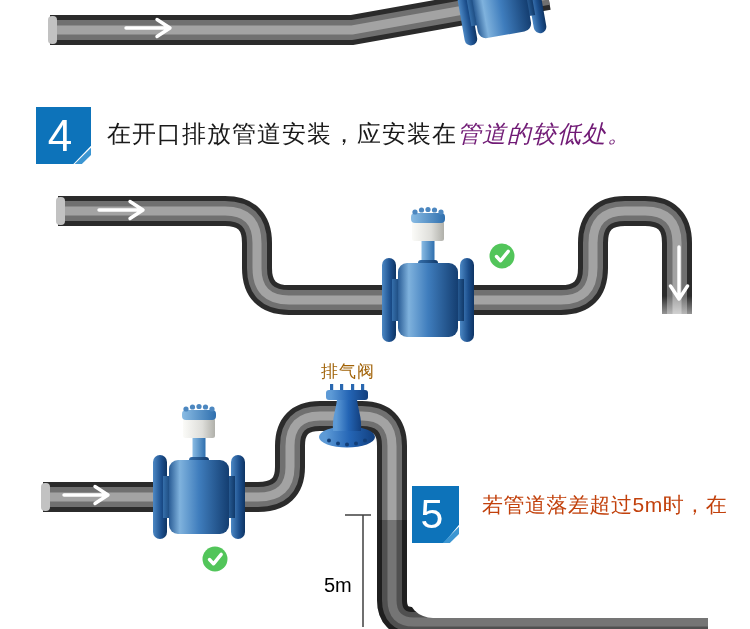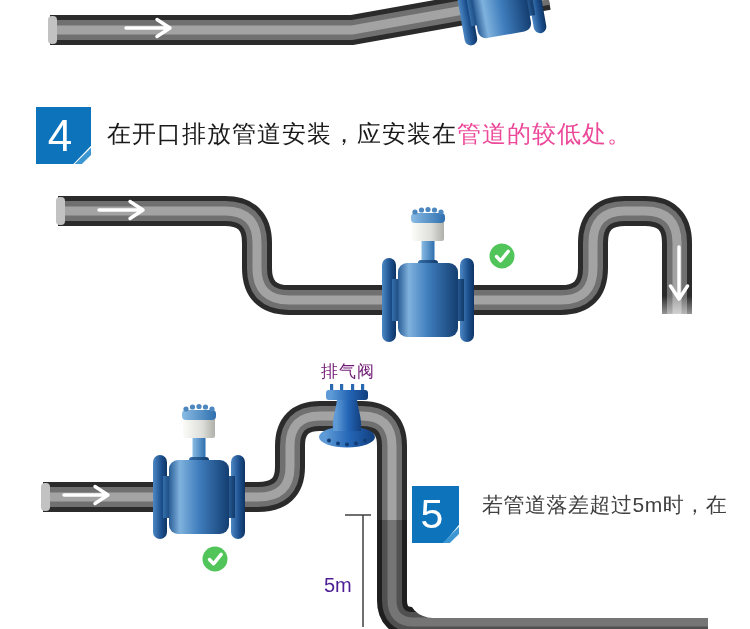--- a/index.html
+++ b/index.html
@@ -34,31 +34,31 @@
   }
   #badge-4{left:36px;top:107px;width:55px;height:57px;}
   #badge-4 .badge-num{font-size:44px;}
   #badge-5{left:412px;top:486px;width:47px;height:57px;}
   #badge-5 .badge-num{font-size:41px;}
 
   .caption4{
     position:absolute;left:107px;top:119px;font-size:24px;letter-spacing:1px;
     color:#1a1a1a;white-space:nowrap;line-height:30px;
   }
-  .caption4 .hl{color:#ec4899;}
+  .caption4 .hl{color:#701a75;font-style:italic;}
   .caption5{
     position:absolute;left:482px;top:489px;font-size:21px;letter-spacing:0.5px;
-    color:#404040;line-height:31px;white-space:nowrap;
+    color:#c2410c;line-height:31px;white-space:nowrap;
   }
   .vent-label{
     position:absolute;left:321px;top:360px;font-size:17px;letter-spacing:1px;
-    color:#701a75;white-space:nowrap;
+    color:#a16207;white-space:nowrap;
   }
   .height-label{
-    position:absolute;left:324px;top:574px;font-size:20px;color:#4c1d95;
+    position:absolute;left:324px;top:574px;font-size:20px;color:#000000;
   }
 </style>
 </head>
 <body>
 
 <div id="stage">
 
   <svg id="diagram-svg" width="750" height="629" viewBox="0 0 750 629">
     <defs>
       <linearGradient id="gBody" x1="0" y1="0" x2="1" y2="0">

